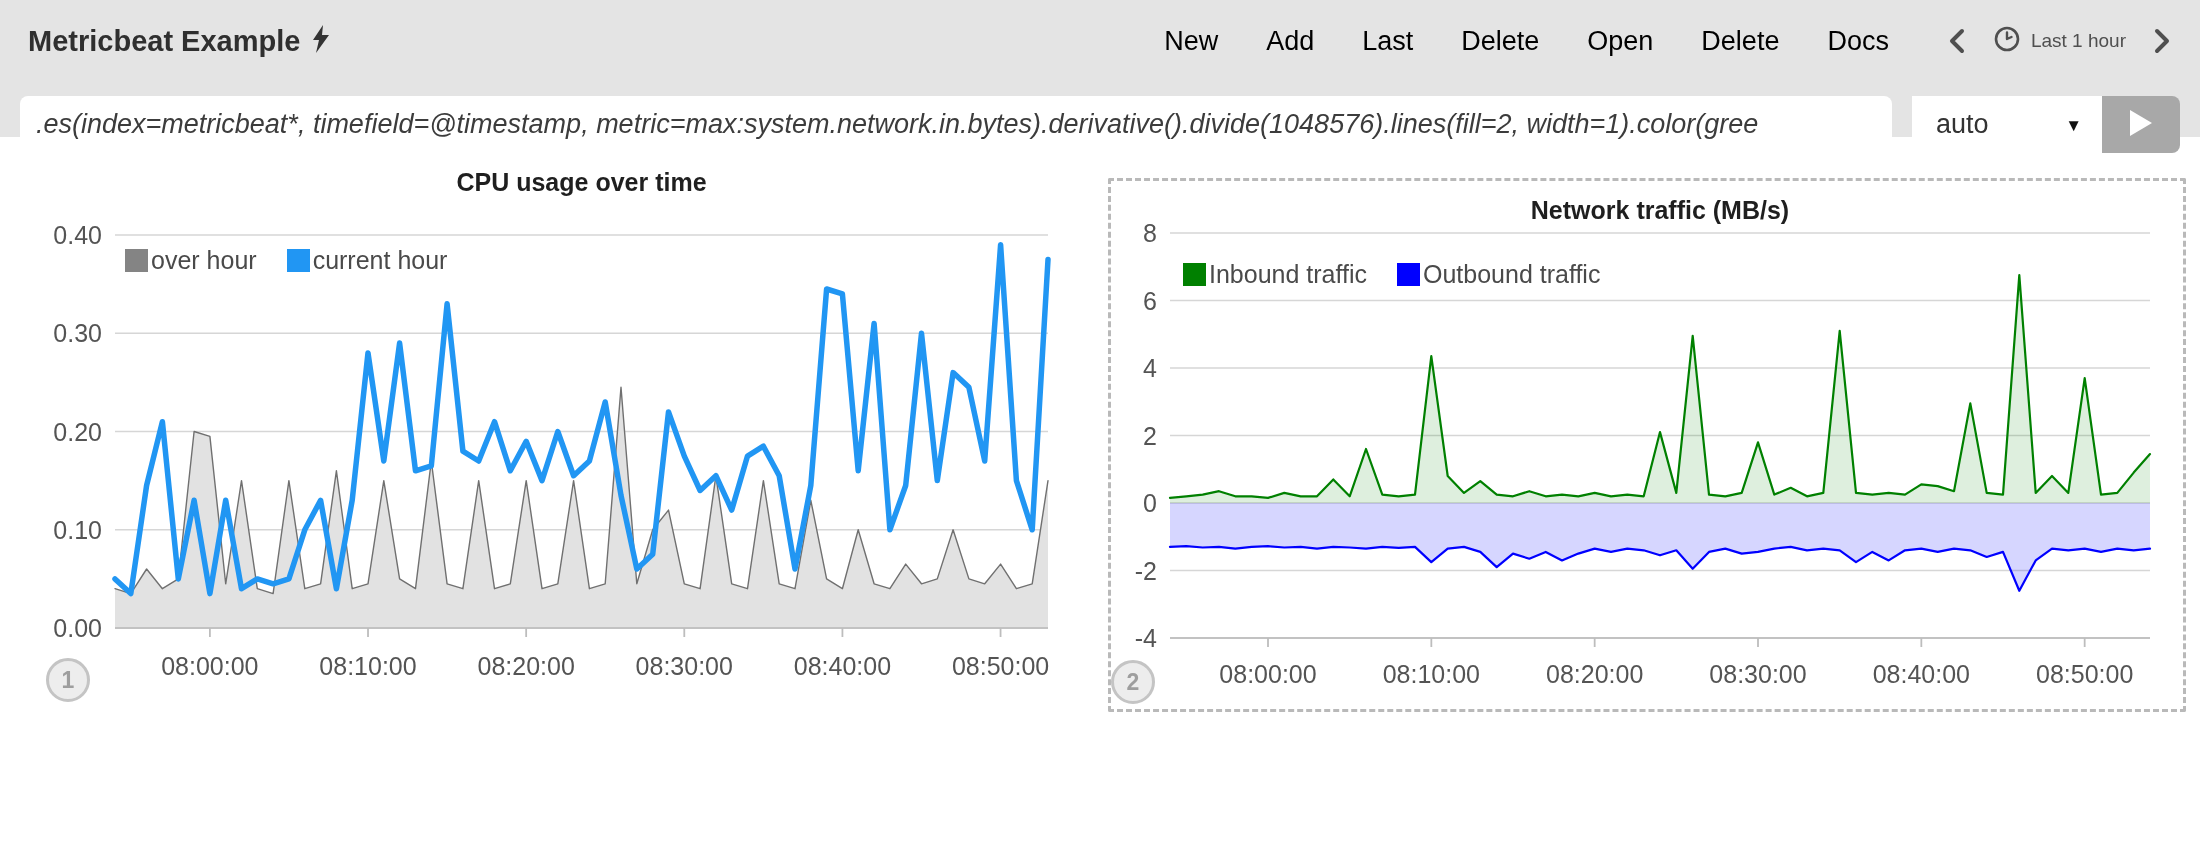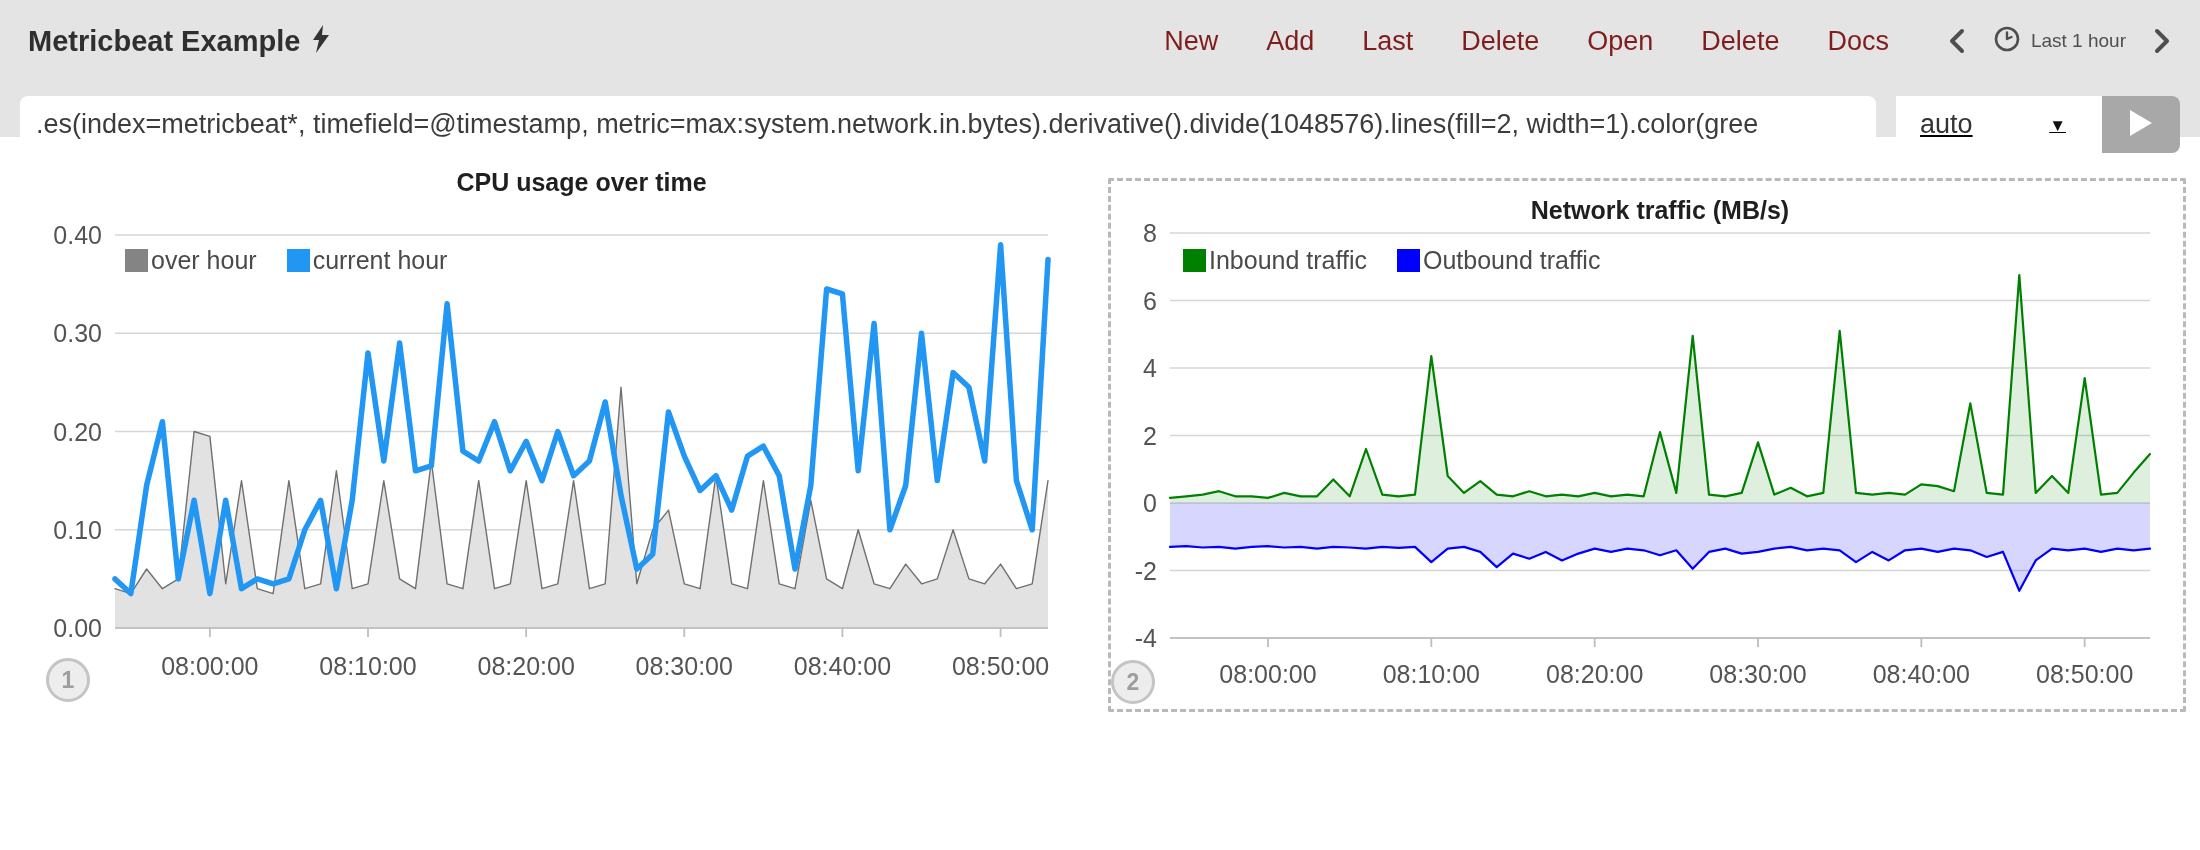--- a/index.html
+++ b/index.html
@@ -8,34 +8,34 @@
     background:#FFFFFF;
     font-family:"Liberation Sans", sans-serif;
     -webkit-font-smoothing:antialiased;
   }
   
   .topbar{position:absolute;left:0;top:0;width:2200px;height:137px;background:#E4E4E4;}
   .menu-row{display:flex;align-items:center;height:50px;padding:16px 28px;}
   .app-title{display:flex;align-items:center;gap:10px;font-size:29px;font-weight:bold;color:#2F2F2F;}
   .bolt{margin-top:3px;}
   .nav{display:flex;align-items:center;gap:48px;margin-left:auto;list-style:none;padding:0;margin-top:0;margin-bottom:0;}
-  .nav li{font-size:27px;color:#7f1d1d;cursor:pointer;white-space:nowrap;}
+  .nav li{font-size:27px;color:#000000;cursor:pointer;white-space:nowrap;}
   .time-nav{display:flex;align-items:center;gap:26px;margin-left:58px;}
   .chev{display:flex;align-items:center;cursor:pointer;}
   .time-btn{display:flex;align-items:center;gap:10px;font-size:19px;color:#4F4F4F;cursor:pointer;white-space:nowrap;}
   
   .query-row{display:flex;align-items:stretch;margin:14px 20px 0 20px;height:57px;}
   .query-input{
     flex:1;height:57px;border:none;outline:none;border-radius:8px;
     background:#FFFFFF;color:#3C3C3C;font-size:27px;padding:0 16px;
-    font-family:"Liberation Sans", sans-serif;margin-right:20px;
+    font-family:"Liberation Sans", sans-serif;margin-right:20px;font-style:italic;
   }
   .interval-select{
     width:146px;background:#FFFFFF;display:flex;align-items:center;
-    justify-content:space-between;padding:0 36px 0 24px;cursor:pointer;text-decoration:underline;
+    justify-content:space-between;padding:0 20px 0 24px;cursor:pointer;
   }
   .interval-select .val{font-size:27px;color:#333333;}
   .caret{font-size:17px;color:#111111;margin-top:3px;}
   .run-btn{
     width:78px;background:#A8A8A8;border:none;border-radius:0 8px 8px 0;
     display:flex;align-items:center;justify-content:center;cursor:pointer;
   }
   
   .panel{position:absolute;background:transparent;}
   .panel.selected{border:3px dashed #B9B9B9;border-radius:2px;}
@@ -123,21 +123,21 @@
 <div class="legend" id="legend-0" style="left:125px;top:246px;">
     <span class="item">
       <span class="swatch" style="background: rgb(132, 132, 132);"></span>
       <span class="lbl">over hour</span>
     </span>
     <span class="item">
       <span class="swatch" style="background: rgb(33, 150, 243);"></span>
       <span class="lbl">current hour</span>
     </span>
   </div>
-<div class="legend" id="legend-1" style="left:1183px;top:246px;">
+<div class="legend" id="legend-1" style="left:1183px;top:260px;">
     <span class="item">
       <span class="swatch" style="background: rgb(0, 128, 0);"></span>
       <span class="lbl">Inbound traffic</span>
     </span>
     <span class="item">
       <span class="swatch" style="background: rgb(0, 0, 255);"></span>
       <span class="lbl">Outbound traffic</span>
     </span>
   </div>
 

